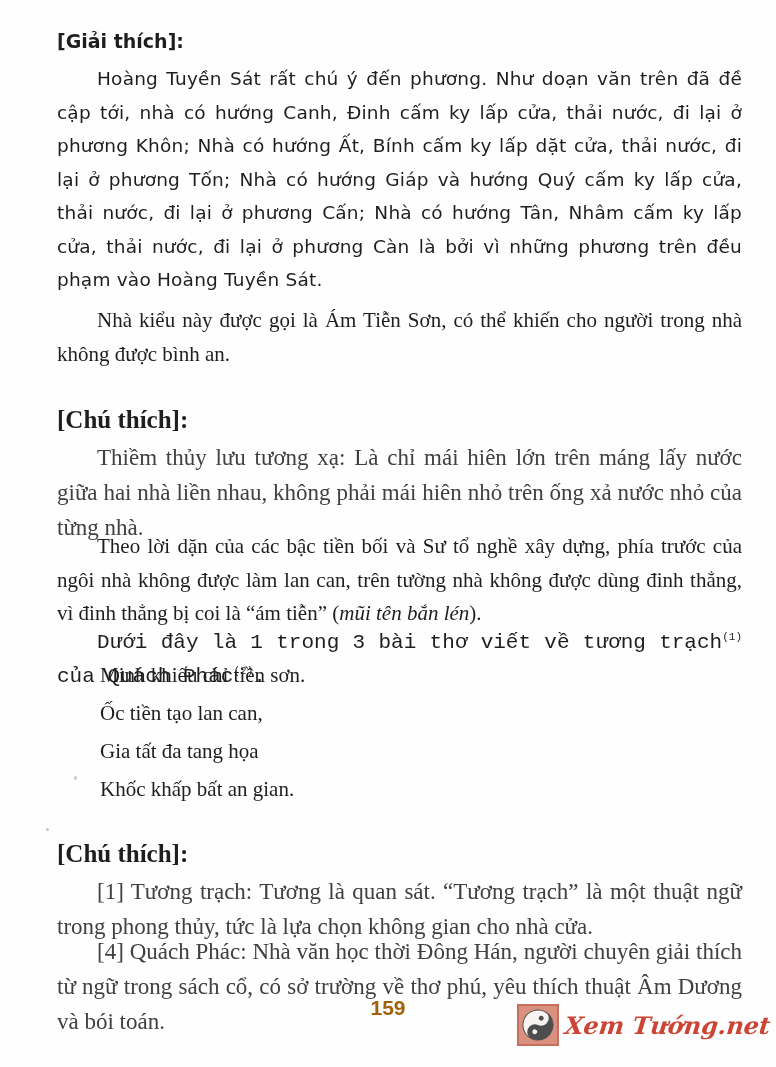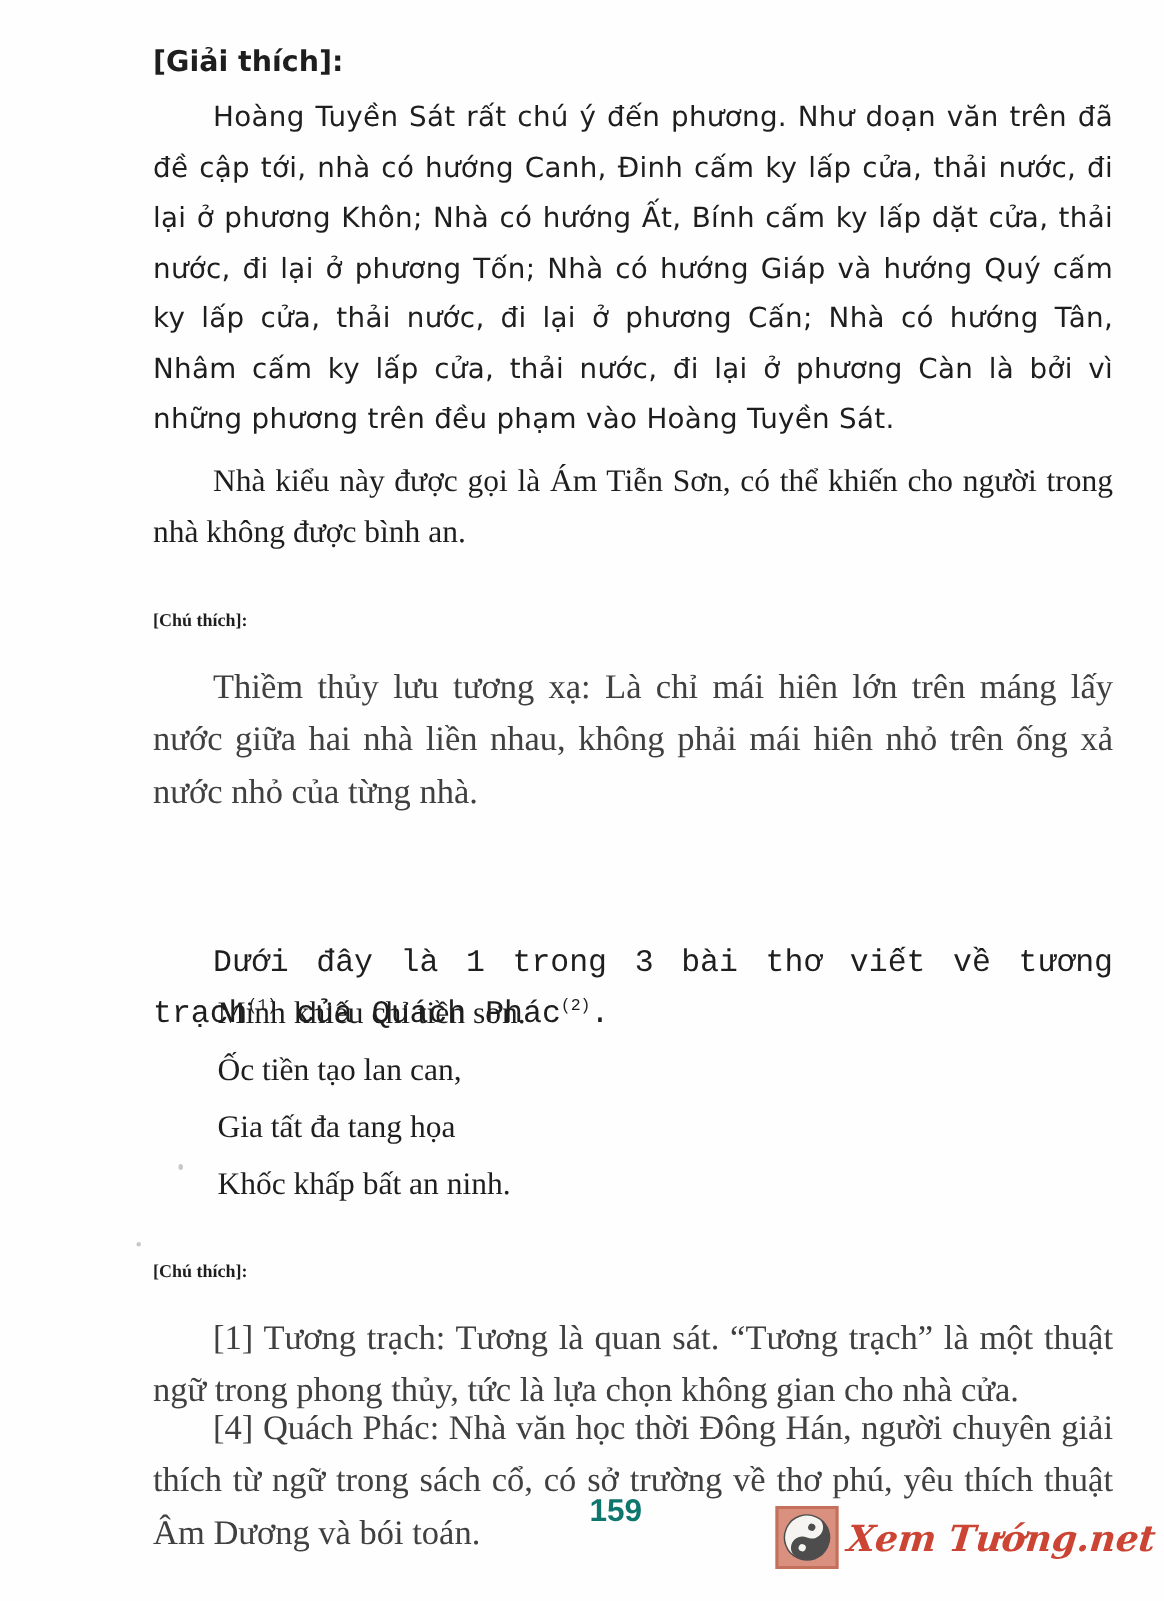--- a/index.html
+++ b/index.html
@@ -8,21 +8,20 @@
     background:#fefefe;
     position:relative;
     overflow:hidden;
     font-family:"Liberation Serif", serif;
     color:#1e1e1e;
     -webkit-font-smoothing:antialiased;
   }
   .page{
     position:absolute;inset:0;
     background:#fefefe;
-    margin-left:45px;
   }
   
   .hand{
     font-family:"DejaVu Sans", sans-serif;
     font-size:18.5px;
     line-height:33.5px;
     letter-spacing:.2px;
   }
   .hand-header{
     position:absolute;left:57px;top:30px;
@@ -34,21 +33,21 @@
     text-align:justify;
   }
   .indent{text-indent:40px;}
   .serif-body{
     font-size:21px;
     line-height:33.5px;
   }
   .note-header{
     position:absolute;left:57px;
     font-weight:bold;
-    font-size:12px;
+    font-size:25px;
     font-family:"Liberation Serif", serif;
   }
   .note-text{
     font-size:23px;
     line-height:35px;
     color:#404040;
   }
   .poem{
     position:absolute;left:100px;top:656px;
     font-size:21px;
@@ -60,21 +59,21 @@
     vertical-align:super;
     line-height:0;
   }
   .italic{font-style:italic;}
   .page-number{
     position:absolute;left:0;right:0;top:996px;
     text-align:center;
     font-family:"Liberation Sans", sans-serif;
     font-weight:bold;
     font-size:21px;
-    color:#0f766e;
+    color:#a16207;
   }
   .logo{
     position:absolute;top:1004px;right:6px;
     display:flex;align-items:center;gap:6px;
   }
   .logo-square{
     width:42px;height:42px;
     background:#d9907e;
     border:2px solid #c4705c;
     box-sizing:border-box;
@@ -99,28 +98,29 @@
 <div class="page">
 
   <div class="hand-header">[Giải thích]:</div>
   <div class="para hand indent" style="top:62px;">Hoàng Tuyền Sát rất chú ý đến phương. Như doạn văn trên đã đề cập tới, nhà có hướng Canh, Đinh cấm ky lấp cửa, thải nước, đi lại ở phương Khôn; Nhà có hướng Ất, Bính cấm ky lấp dặt cửa, thải  nước, đi lại ở phương Tốn; Nhà có hướng Giáp và hướng Quý cấm ky lấp cửa, thải nước, đi lại ở phương Cấn; Nhà có hướng Tân, Nhâm cấm ky lấp cửa, thải nước, đi lại ở phương Càn là bởi vì những phương trên đều phạm vào Hoàng Tuyền Sát.</div>
 
   <div class="para serif-body indent" style="top:304px;">Nhà kiểu này được gọi là Ám Tiễn Sơn, có thể khiến cho người trong nhà không được bình an.</div>
 
   <div class="note-header" style="top:406px;">[Chú thích]:</div>
   <div class="para note-text indent" style="top:440px;">Thiềm thủy lưu tương xạ: Là chỉ mái hiên lớn trên máng lấy nước giữa hai nhà liền nhau, không phải mái hiên nhỏ trên ống xả nước nhỏ của từng nhà.</div>
 
+  <div class="para serif-body indent" style="top:530px;"><span>Theo lời dặn của các bậc tiền bối và Sư tổ nghề xây dựng, phía trước của ngôi nhà không được làm lan can, trên tường nhà không được dùng đinh thẳng, vì đinh thẳng bị coi là “ám tiễn” (</span><span class="italic">mũi tên bắn lén</span><span>).</span></div>
 
   <div class="para serif-body indent" style="top:626px;font-family:Liberation Mono, monospace;"><span>Dưới đây là 1 trong 3 bài thơ viết về tương trạch</span><span class="sup">(1)</span><span> của Quách Phác</span><span class="sup">(2)</span><span>.</span></div>
 
   <div class="poem">
     <div>Minh khiếu chỉ tiền sơn.</div>
     <div>Ốc tiền tạo lan can,</div>
     <div>Gia tất đa tang họa</div>
-    <div>Khốc khấp bất an ninh.</div>
+    <div>Khốc khấp bất an gian.</div>
   </div>
 
   <div class="note-header" style="top:840px;">[Chú thích]:</div>
   <div class="para note-text indent" style="top:874px;">[1] Tương trạch: Tương là quan sát. “Tương trạch” là một thuật ngữ trong phong thủy, tức là lựa chọn không gian cho nhà cửa.</div>
   <div class="para note-text indent" style="top:934px;">[4] Quách Phác: Nhà văn học thời Đông Hán, người chuyên giải thích từ ngữ trong sách cổ, có sở trường về thơ phú, yêu thích thuật Âm Dương và bói toán.</div>
 
   <div class="page-number">159</div>
 
   <div class="logo">
     <div class="logo-square">

